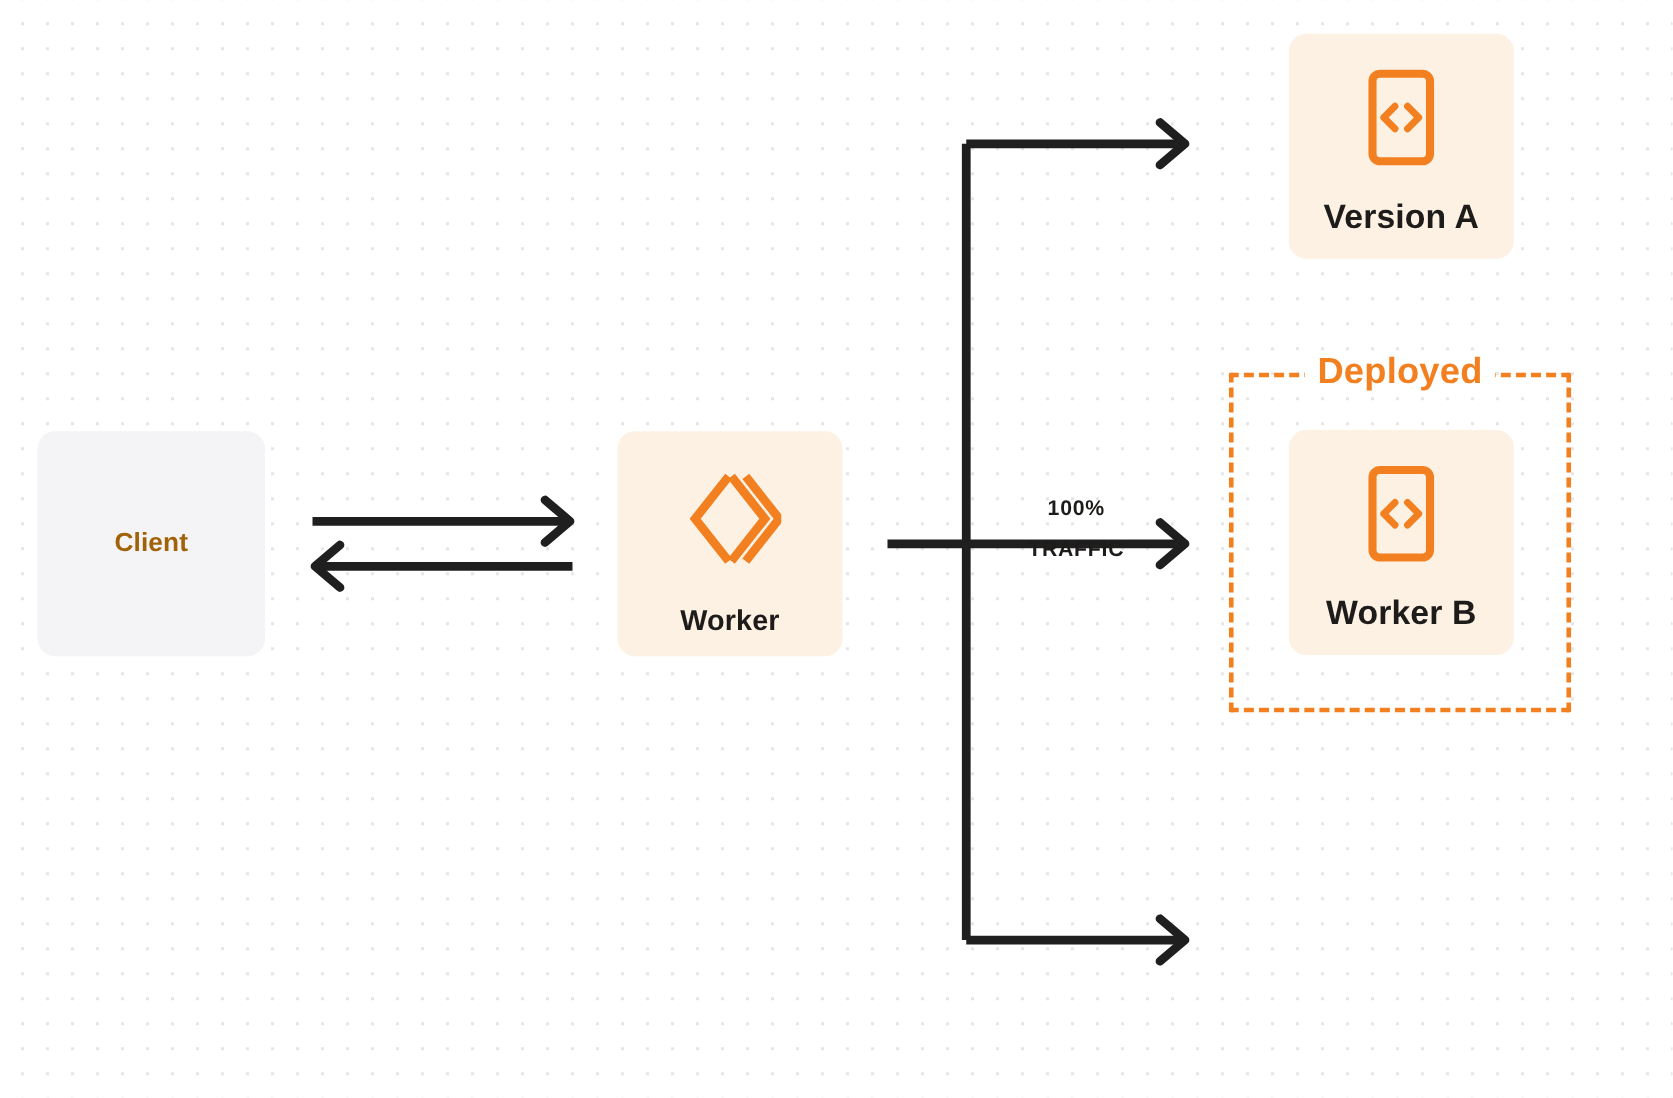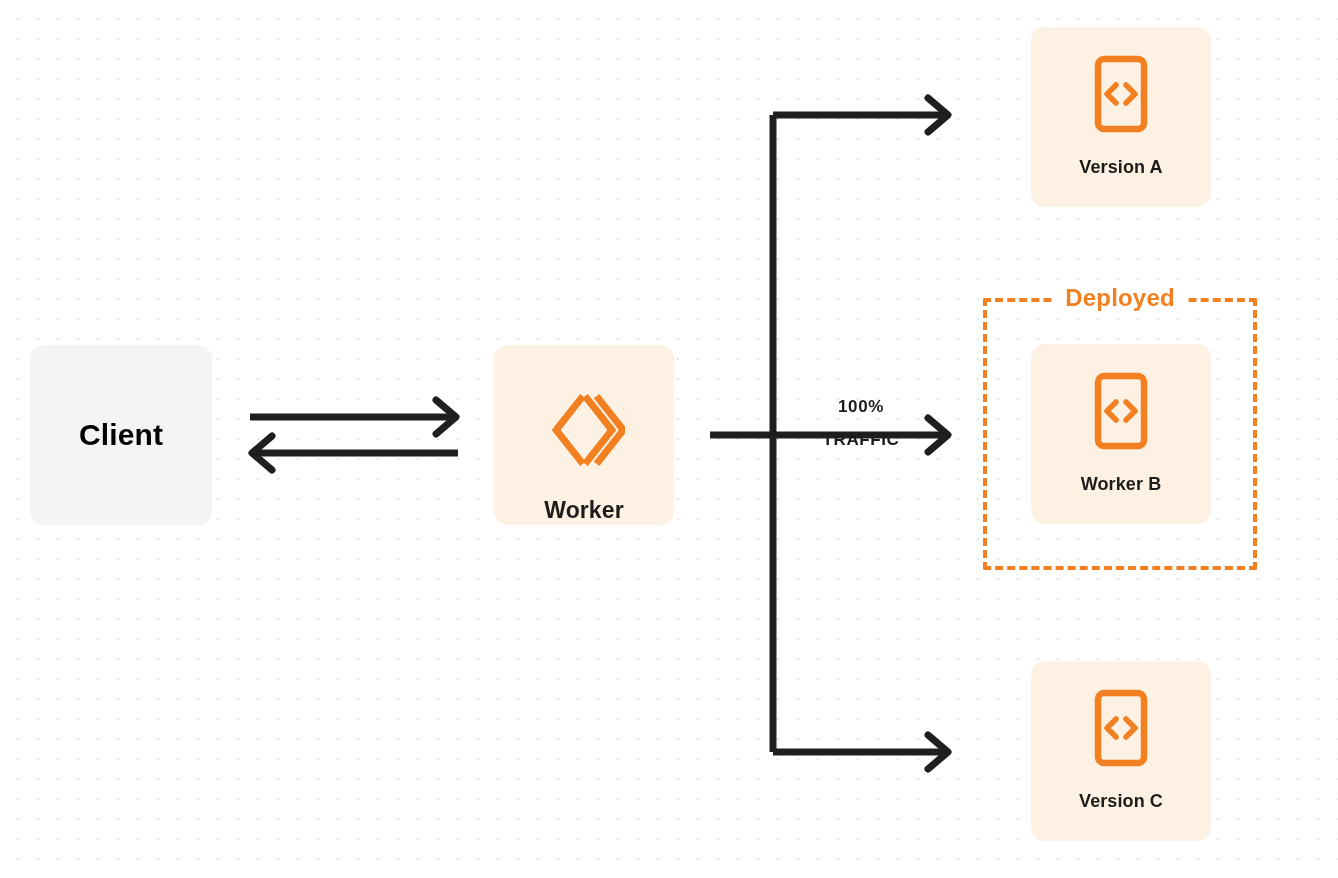--- a/index.html
+++ b/index.html
@@ -45,34 +45,34 @@
 
   .client-node {
     left: 30px;
     top: 345px;
     width: 182px;
     height: 180px;
     background: #f4f4f6;
   }
 
   .client-label {
-    font-size: 30px;
-    font-weight: bold;
-    color: #000000;
+    font-size: 21px;
+    font-weight: bold;
+    color: #a16207;
     letter-spacing: 0.1px;
   }
 
   .worker-node {
     left: 494px;
     top: 345px;
     width: 180px;
     height: 180px;
     background: #fdf1e4;
     justify-content: flex-start;
-    padding-top: 44px;
+    padding-top: 29px;
   }
 
   .worker-label {
     font-size: 23px;
     font-weight: bold;
     color: #1d1c1a;
     margin-top: 22px;
     letter-spacing: 0.1px;
   }
 
@@ -82,21 +82,21 @@
     background: #fdf1e4;
     justify-content: flex-start;
     padding-top: 28px;
   }
 
   #version-a { left: 1031px; top: 27px; }
   #version-b { left: 1031px; top: 344px; }
   #version-c { left: 1031px; top: 661px; }
 
   .version-label {
-    font-size: 18px;
+    font-size: 27px;
     font-weight: bold;
     color: #1d1c1a;
     margin-top: 20px;
     letter-spacing: 0.1px;
   }
 
   
   .deployed-group {
     position: absolute;
     left: 983px;
@@ -108,21 +108,21 @@
     border-radius: 2px;
   }
 
   .deployed-label {
     position: absolute;
     left: 50%;
     top: -4px;
     transform: translate(-50%, -50%);
     background: #ffffff;
     padding: 0 10px;
-    font-size: 24px;
+    font-size: 29px;
     font-weight: bold;
     color: #f38020;
     white-space: nowrap;
     letter-spacing: 0.2px;
   }
 
   
   .traffic-label {
     position: absolute;
     left: 790px;
@@ -223,26 +223,14 @@
         <rect x="7" y="4" width="46" height="70" rx="6" ry="6" fill="none" stroke="#f38020" stroke-width="6.5"></rect>
         <g fill="none" stroke="#f38020" stroke-width="5.5" stroke-linecap="round" stroke-linejoin="round">
           <polyline points="25,30 16,39 25,48"></polyline>
           <polyline points="35,30 44,39 35,48"></polyline>
         </g>
       </svg>
     </span>
     <span class="version-label">Worker B</span>
   </div>
 
-  <div class="node version-node" id="version-c">
-    <span>
-      <svg width="60" height="78" viewBox="0 0 60 78" aria-hidden="true">
-        <rect x="7" y="4" width="46" height="70" rx="6" ry="6" fill="none" stroke="#f38020" stroke-width="6.5"></rect>
-        <g fill="none" stroke="#f38020" stroke-width="5.5" stroke-linecap="round" stroke-linejoin="round">
-          <polyline points="25,30 16,39 25,48"></polyline>
-          <polyline points="35,30 44,39 35,48"></polyline>
-        </g>
-      </svg>
-    </span>
-    <span class="version-label">Version C</span>
-  </div>
 
 </div>
 
 </body></html>

